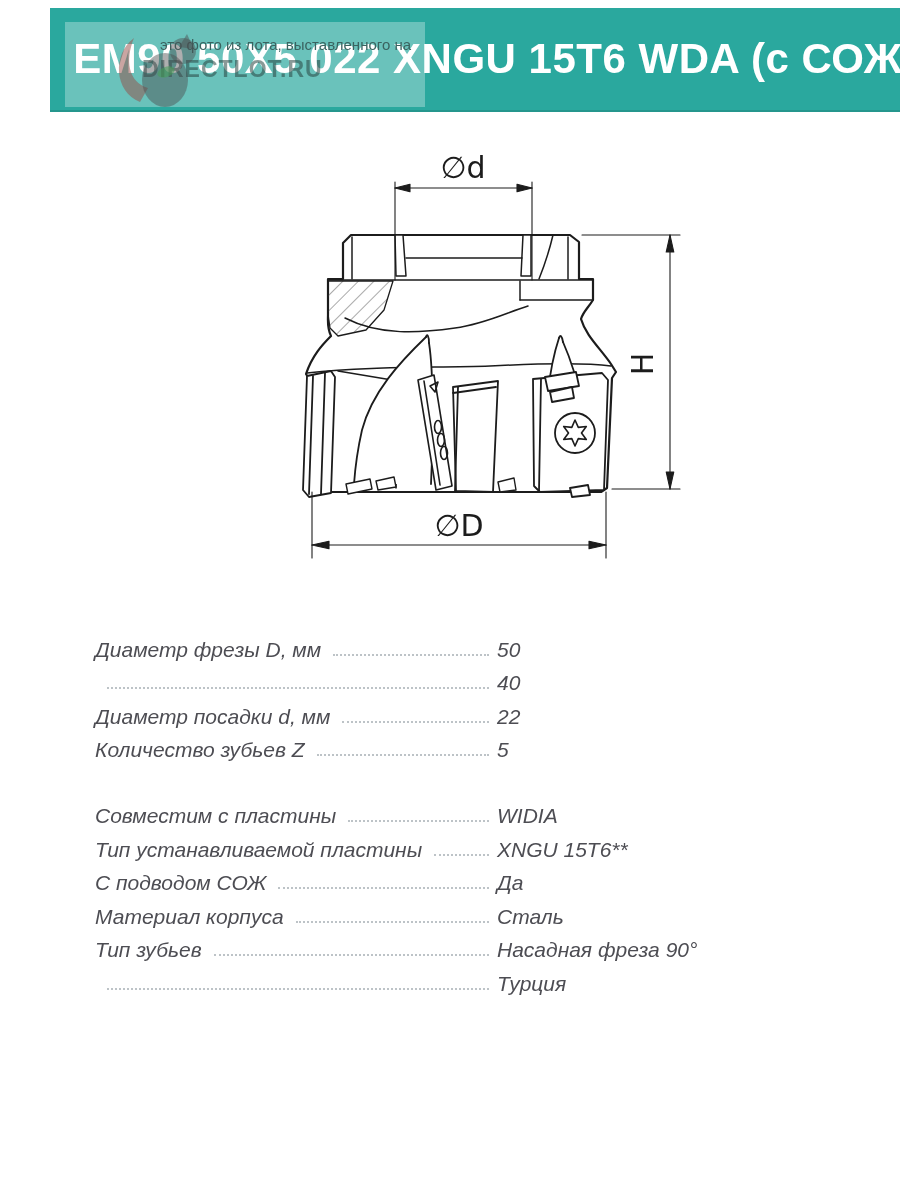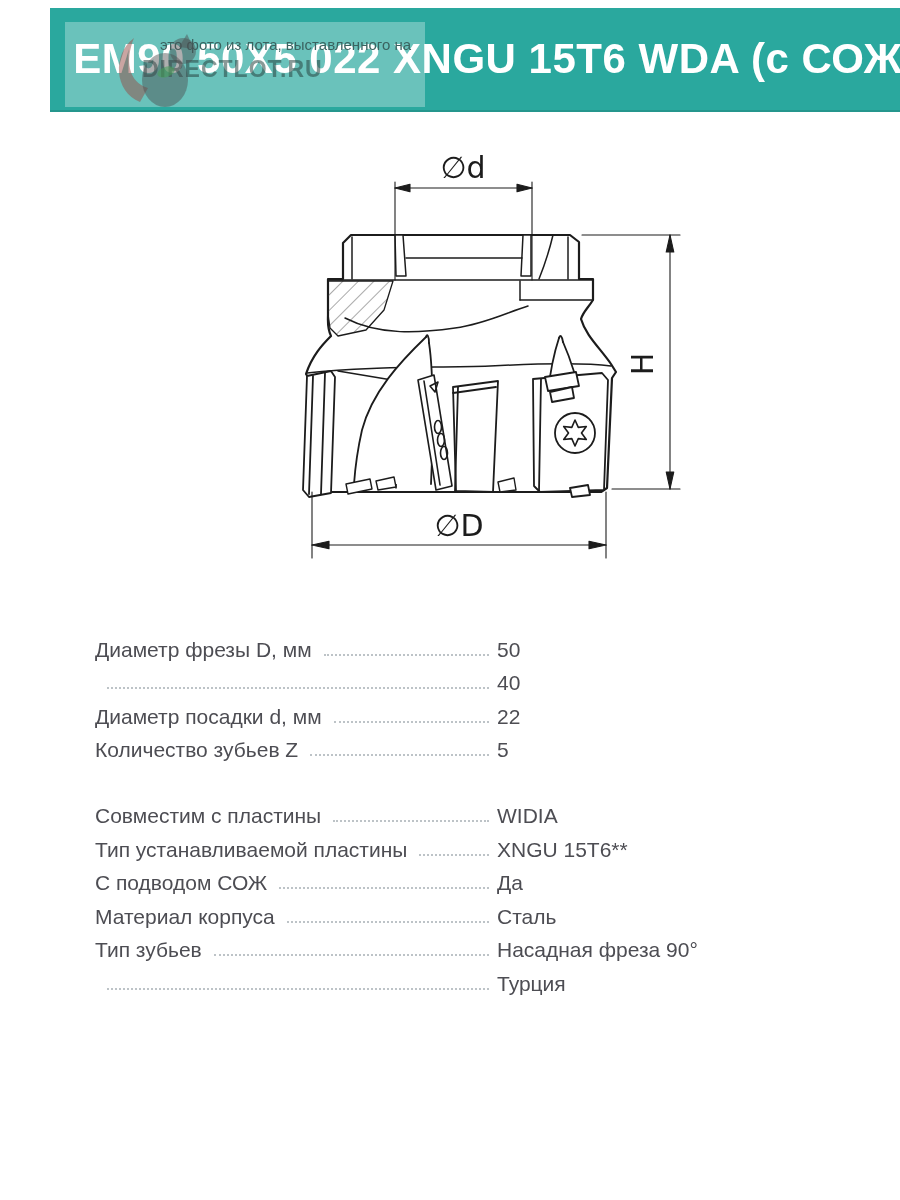--- a/index.html
+++ b/index.html
@@ -29,21 +29,21 @@
   .wm-site{
     position:absolute;left:92px;top:48px;z-index:3;
     font-size:23px;font-weight:700;letter-spacing:1px;
     color:rgba(40,70,66,0.55);white-space:nowrap;
   }
   .wm-logo{position:absolute;left:58px;top:16px;z-index:3;}
   
   .drawing{position:absolute;left:250px;top:140px;width:440px;height:470px;}
   
   .specs{position:absolute;left:95px;top:628px;width:710px;}
-  .spec-group{margin:0 0 32px 0;}
+  .spec-group{margin:0 0 32px 0;font-style:italic;}
   .spec-row{display:flex;align-items:flex-end;height:33.6px;font-size:21px;color:#4d4d53;}
   .lw{width:402px;display:flex;align-items:flex-end;}
   .spec-label{white-space:nowrap;}
   .leader{flex:1;min-width:24px;border-bottom:2px dotted #bdc3c7;margin:0 8px 6px 12px;height:1px;}
   .spec-value{white-space:nowrap;margin-bottom:0;}
   svg text{font-family:"DejaVu Sans","Liberation Sans",sans-serif;}
 </style>
 </head>
 <body>
 

